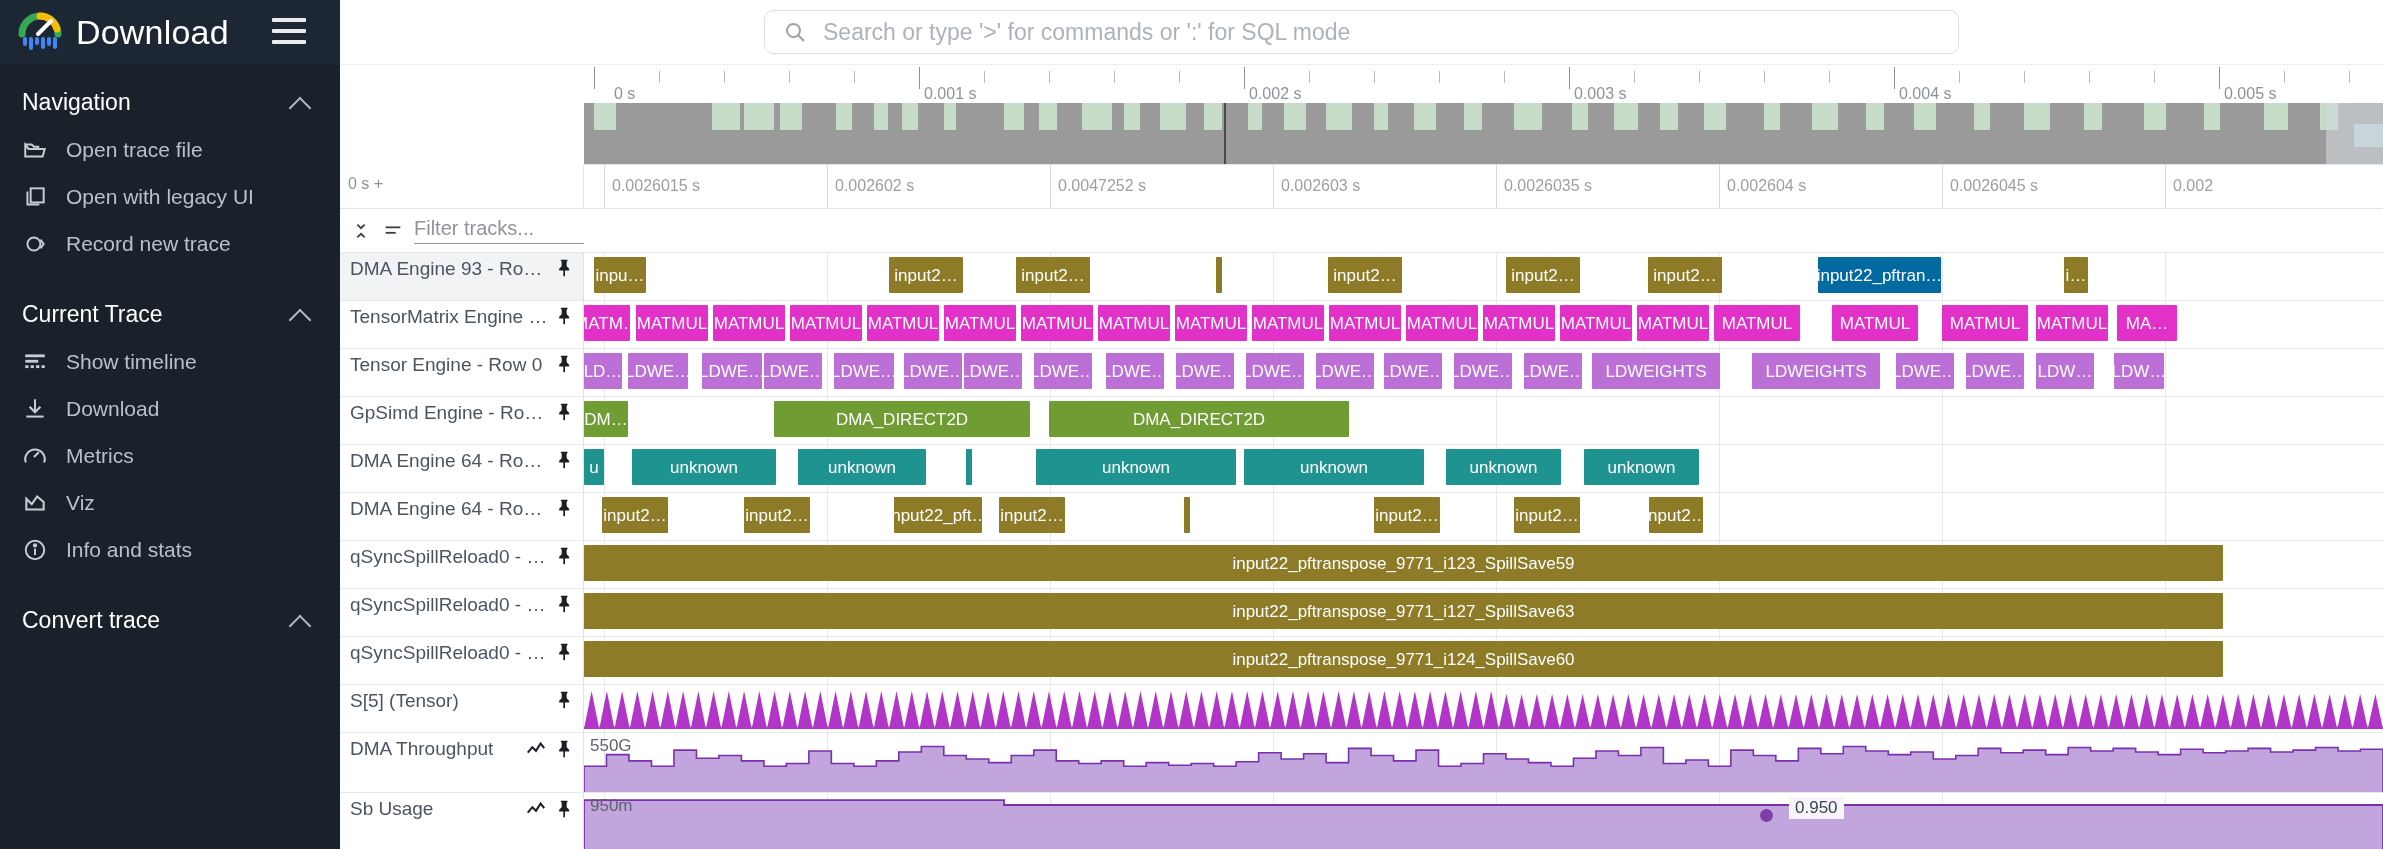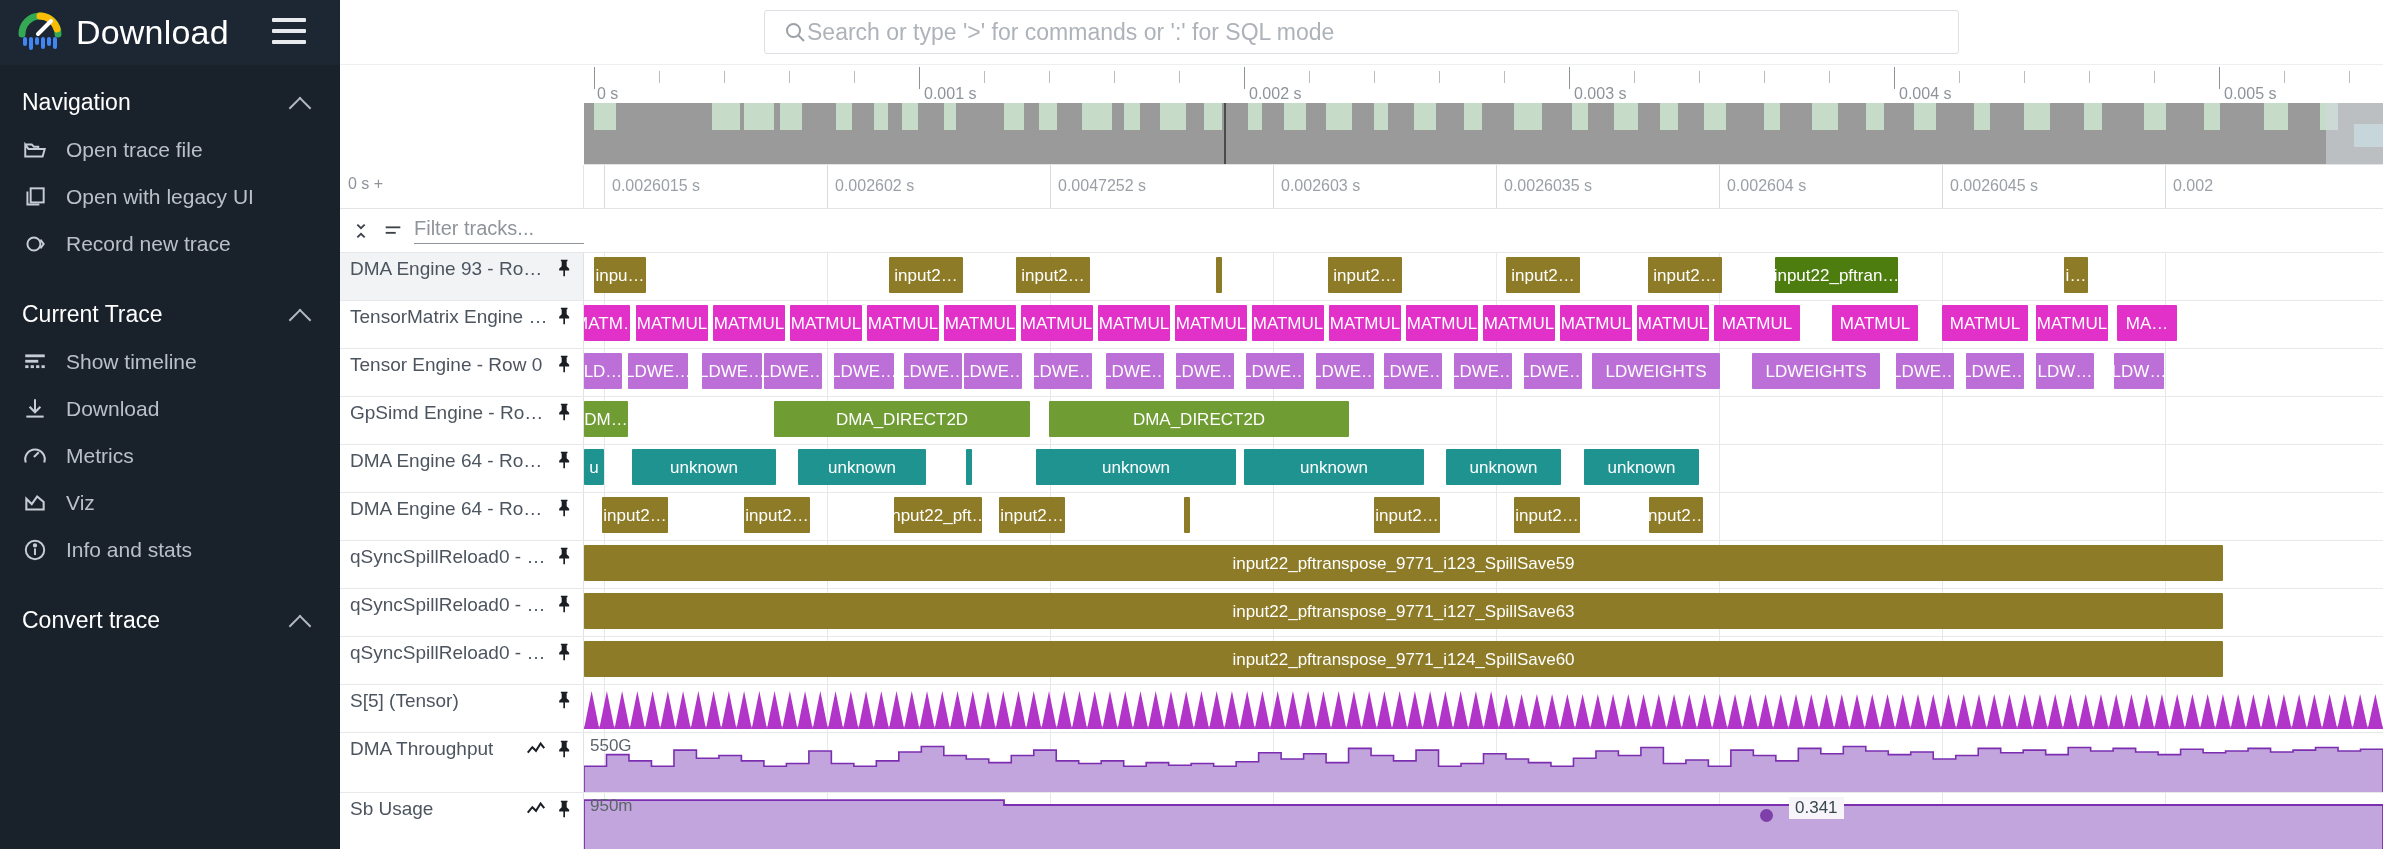--- a/index.html
+++ b/index.html
@@ -43,22 +43,22 @@
   }
   .sb-ico { width: 26px; height: 26px; flex: 0 0 26px; display:flex; align-items:center; justify-content:center; }
   .sb-ico svg { width: 26px; height: 26px; display:block; }
   .sb-file { padding: 10px 22px 6px 22px; font-size: 21px; color: #aeb5bd; }
 
   
   #main { flex: 1 1 auto; position: relative; background: #fff; overflow: hidden; }
   #topbar { height: 65px; background: #fff; display:flex; align-items:center; justify-content:center;
             border-bottom: 1px solid #eceff1; }
   .omnibox {
-    width: 1195px; height: 44px; border: 1px solid #dcdfe3; border-radius: 3px;
-    display:flex; align-items:center; gap: 0; padding: 0 18px; background:#fff;
+    width: 1195px; height: 44px; border: 1px solid #dcdfe3; border-radius: 9px;
+    display:flex; align-items:center; gap: 16px; padding: 0 18px; background:#fff;
   }
   .omnibox .mag { width: 24px; height: 24px; flex:0 0 24px; }
   .omnibox input {
     border:0; outline:0; font-size: 23px; color:#8a9097; width: 100%;
     font-family: "Liberation Sans", sans-serif; background: transparent;
   }
   .omnibox input::placeholder { color: #adb3b9; }
 
   
   #overview-wrap { position: relative; height: 100px; display:flex; }
@@ -255,21 +255,21 @@
         </span>
         <input value="" placeholder="Search or type '&gt;' for commands or ':' for SQL mode" style="">
       </div>
     </div>
 
     <div id="overview-wrap">
       <div class="ov-names"></div>
       <div id="overview">
         <div class="ov-ruler" id="ovRuler">
             <div class="ov-tick major" style="left: 10px;"></div>
-            <div class="ov-label" style="left: 8px;">0 s</div>
+            <div class="ov-label" style="left: 25px;">0 s</div>
             <div class="ov-tick" style="left: 75px;"></div>
             <div class="ov-tick" style="left: 140px;"></div>
             <div class="ov-tick" style="left: 205px;"></div>
             <div class="ov-tick" style="left: 270px;"></div>
             <div class="ov-tick major" style="left: 335px;"></div>
             <div class="ov-label" style="left: 335px;">0.001 s</div>
             <div class="ov-tick" style="left: 400px;"></div>
             <div class="ov-tick" style="left: 465px;"></div>
             <div class="ov-tick" style="left: 530px;"></div>
             <div class="ov-tick" style="left: 595px;"></div>
@@ -411,21 +411,21 @@
             <div class="gl" style="left: 1135px;"></div>
             <div class="gl" style="left: 1358px;"></div>
             <div class="gl" style="left: 1581px;"></div>
             <div class="slice" style="left: 10px; width: 52px; height: 36px; background: rgb(141, 123, 40);">inpu…</div>
             <div class="slice" style="left: 305px; width: 74px; height: 36px; background: rgb(141, 123, 40);">input2…</div>
             <div class="slice" style="left: 432px; width: 74px; height: 36px; background: rgb(141, 123, 40);">input2…</div>
             <div class="slice" style="left: 632px; width: 6px; height: 36px; background: rgb(141, 123, 40);"></div>
             <div class="slice" style="left: 744px; width: 74px; height: 36px; background: rgb(141, 123, 40);">input2…</div>
             <div class="slice" style="left: 922px; width: 74px; height: 36px; background: rgb(141, 123, 40);">input2…</div>
             <div class="slice" style="left: 1064px; width: 74px; height: 36px; background: rgb(141, 123, 40);">input2…</div>
-            <div class="slice" style="left: 1191px; width: 123px; height: 36px; background: #4d7c0f;">input22_pftran…</div>
+            <div class="slice" style="left: 1234px; width: 123px; height: 36px; background: #0369a1;">input22_pftran…</div>
             <div class="slice" style="left: 1480px; width: 24px; height: 36px; background: rgb(141, 123, 40);">i…</div>
           </div>
         </div>
         <div class="trk" style="height: 48px;">
           <div class="trk-name">
             <span class="trk-label">TensorMatrix Engine - Row 0</span>
             <span class="trk-icos">
               <span>
                 <svg viewBox="0 0 24 24" width="20" height="20" fill="#1b1f24">
                   <path d="M9 2h6v2h-1v6l3 3v2h-5v7h-2v-7H5v-2l3-3V4H7V2z"></path>
@@ -739,21 +739,21 @@
             <div class="gl" style="left: 243px;"></div>
             <div class="gl" style="left: 466px;"></div>
             <div class="gl" style="left: 689px;"></div>
             <div class="gl" style="left: 912px;"></div>
             <div class="gl" style="left: 1135px;"></div>
             <div class="gl" style="left: 1358px;"></div>
             <div class="gl" style="left: 1581px;"></div>
             <svg class="spark" width="1799" height="60">
           <path d="M0,60 L0,7.199999999999999 L420,7.199999999999999 L420,12 L1799,12 L1799,60 Z" fill="#c3a5dd" stroke="#7b2fb0" stroke-width="1.8"></path>
             </svg>
-            <div class="tip" style="left: 1205px; top: 4px;">0.341</div>
+            <div class="tip" style="left: 1205px; top: 4px;">0.950</div>
             <div class="knob" style="left: 1176px; top: 16px;"></div>
             <div class="ctr-label">950m</div>
           </div>
         </div>
       </div>
 
   </div>
 </div>
 
 </body></html>

